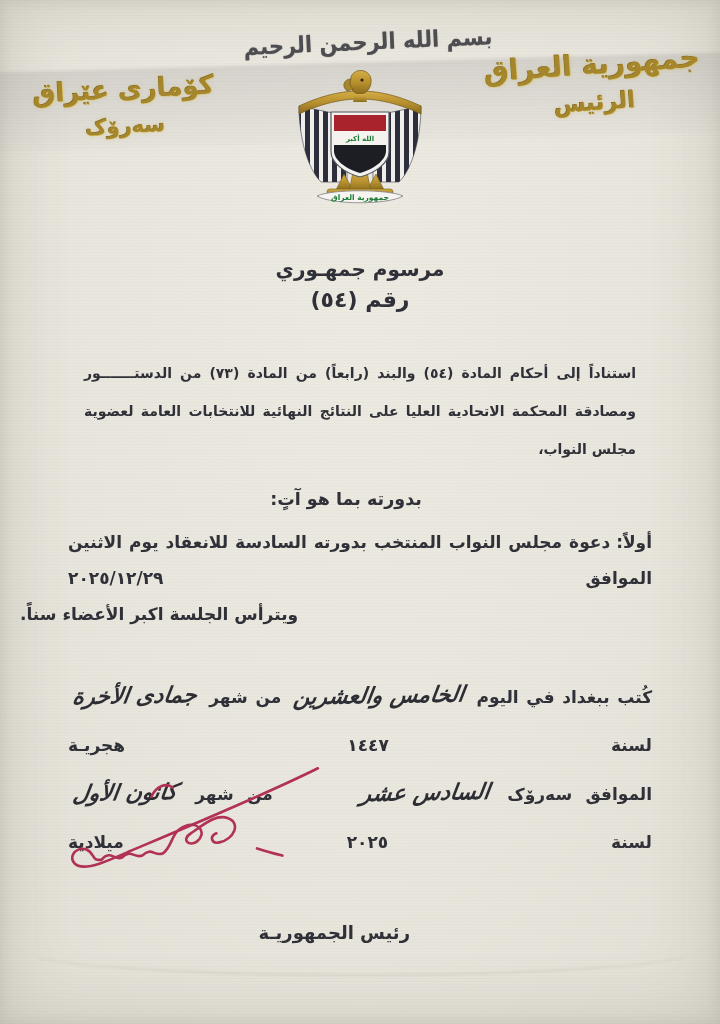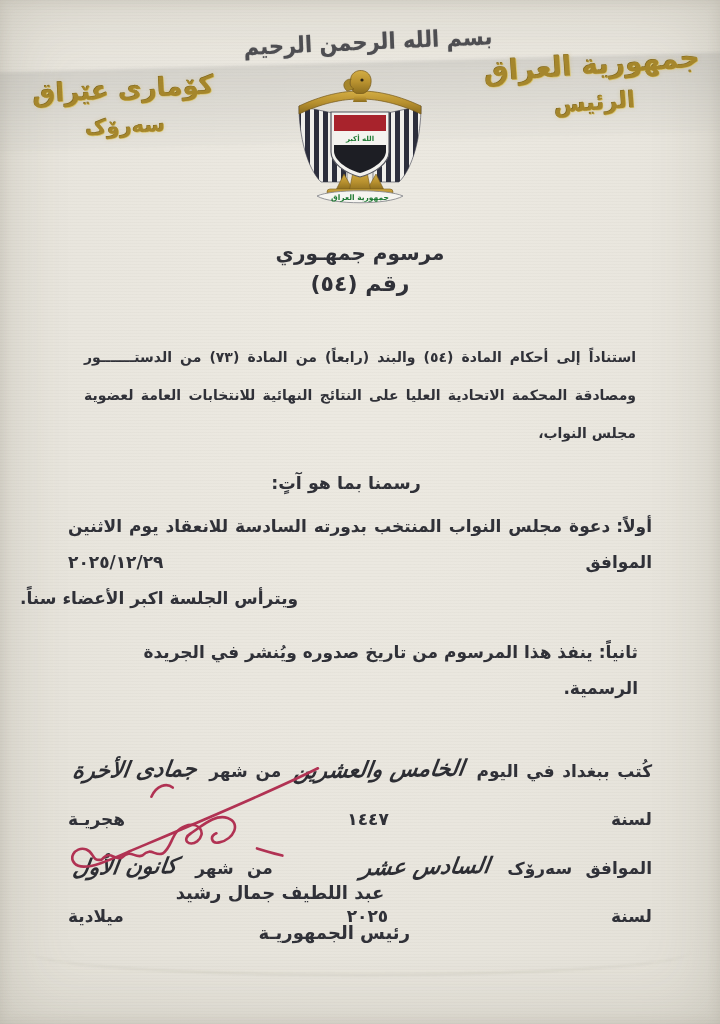--- a/index.html
+++ b/index.html
@@ -37,21 +37,21 @@
     text-shadow:0.6px 0.6px 0 #d8c268, -0.5px -0.5px 0 #7c641c, 0 0 4px rgba(205,175,70,.35);
   }
   .gold-left{ position:absolute; top:74px; left:24px; width:200px; text-align:center; transform:rotate(-3deg);}
   .gold-left .l1{font-size:26px; white-space:nowrap;}
   .gold-left .l2{font-size:21px; margin-top:10px;}
   .gold-right{ position:absolute; top:48px; left:478px; width:230px; text-align:center; transform:rotate(-4deg);}
   .gold-right .l1{font-size:28px; white-space:nowrap;}
   .gold-right .l2{font-size:23px; margin-top:8px;}
   .emblem{ position:absolute; top:70px; left:287px; width:146px; height:136px; }
   
-  .content{ position:absolute; top:238px; left:0; right:0; padding:0 68px; }
+  .content{ position:absolute; top:254px; left:0; right:0; padding:0 68px; }
   .title{ margin:0; text-align:center; font-size:20px; line-height:30px; font-weight:bold; letter-spacing:.5px;}
   .number{ margin:0 0 38px 0; text-align:center; font-size:22px; line-height:32px; font-weight:bold;}
   .preamble{ margin:16px; font-size:14px; font-weight:bold; }
   .pline{ display:block; line-height:38px; text-align:justify; text-align-last:justify; }
   .pline.last{ text-align-last:right; }
   .intro{ margin:0; text-align:center; font-size:17.5px; font-weight:bold; line-height:30px; transform:translateX(-14px);}
   .article1{ margin-top:10px; font-size:17px; font-weight:bold; }
   .article1 .l1{ display:block; line-height:36px; text-align:justify; text-align-last:justify;}
   .article1 .l2{ display:block; line-height:36px; text-align:left; transform:translateX(-48px);}
   .article2{ margin-top:18px; font-size:17px; font-weight:bold; line-height:36px; padding-left:0; padding-right:14px; text-align:right;}
@@ -131,30 +131,27 @@
   <div class="content">
     <h1 class="title">مرسوم جمهـوري</h1>
     <h2 class="number">رقم (٥٤)</h2>
 
     <p class="preamble">
       <span class="pline">استناداً إلى أحكام المادة (٥٤) والبند (رابعاً) من المادة (٧٣) من الدستـــــــور</span>
       <span class="pline">ومصادقة المحكمة الاتحادية العليا على النتائج النهائية للانتخابات العامة لعضوية</span>
       <span class="pline last">مجلس النواب،</span>
     </p>
 
-    <p class="intro">رسمنا بما هو آتٍ:</p>
+    <p class="intro">بدورته بما هو آتٍ:</p>
 
     <div class="article1">
       <span class="l1"><span class="lbl">أولاً:</span><span>دعوة مجلس النواب المنتخب بدورته السادسة للانعقاد يوم الاثنين الموافق ٢٠٢٥/١٢/٢٩</span></span>
       <span class="l2">ويترأس الجلسة اكبر الأعضاء سناً.</span>
     </div>
 
-    <div class="article2">
-      <span class="lbl">ثانياً:</span><span>ينفذ هذا المرسوم من تاريخ صدوره ويُنشر في الجريدة الرسمية.</span>
-    </div>
 
     <div class="dateblock">
       <span class="dline">
         <span>كُتب ببغداد في اليوم</span>
         <span class="hand">الخامس والعشرين</span>
         <span>من شهر</span>
         <span class="hand">جمادى الأخرة</span>
         <span>لسنة ١٤٤٧ هجريـة</span>
       </span>
       <span class="dline">
@@ -169,16 +166,15 @@
   </div>
 
   <svg class="signature-svg" viewBox="0 0 262 112">
     <g fill="none" stroke="#b13253" stroke-width="2.6" stroke-linecap="round" stroke-linejoin="round">
       <path d="M92,36 C97,25 107,22 113,27"></path>
       <path d="M256,8 C206,33 122,68 70,90 C52,98 30,108 20,104 C8,99 16,84 28,88 C36,91 33,100 43,98 C52,88 55,99 63,96 C72,87 75,97 83,94 C92,85 95,95 103,92 C113,86 111,70 125,65 C139,60 147,72 137,80 C129,86 121,78 131,72 C143,64 155,53 167,57 C181,62 173,78 159,81 C151,83 149,75 156,72"></path>
       <path d="M196,87 C205,90 213,92 221,94"></path>
     </g>
   </svg>
 
-  <div class="sig-name">عبد اللطيف جمال رشيد</div>
   <div class="sig-title">رئيس الجمهوريـة</div>
 
 </div>
 
 </body></html>

